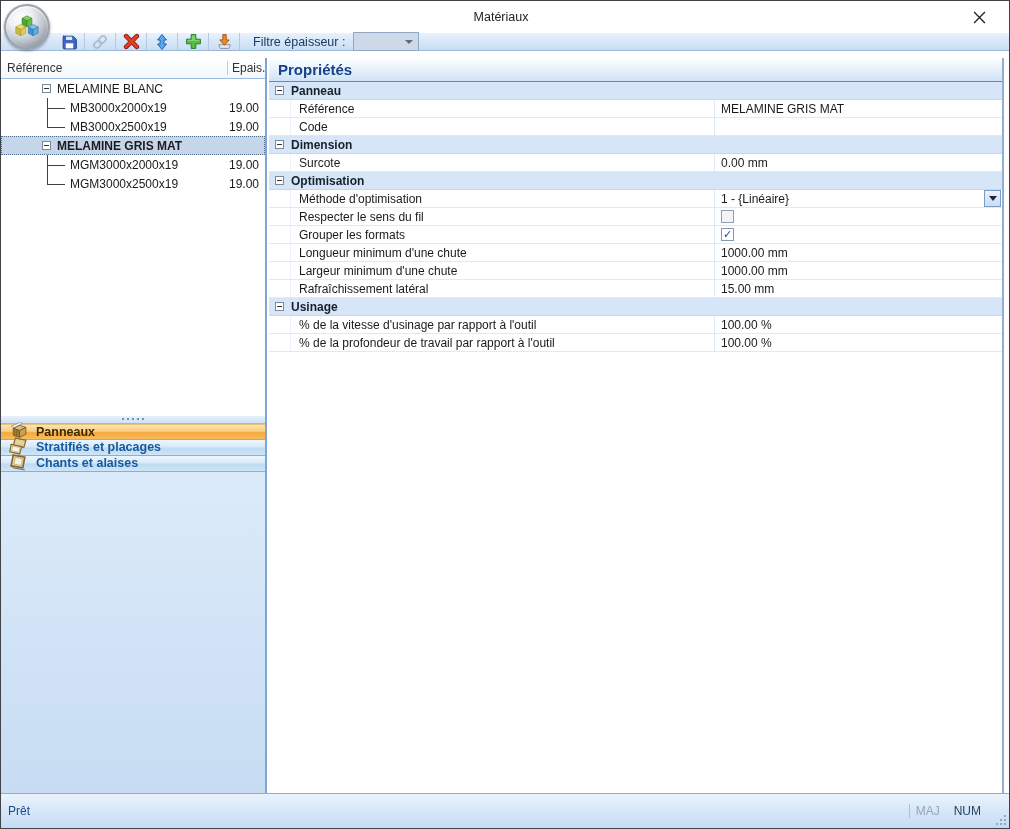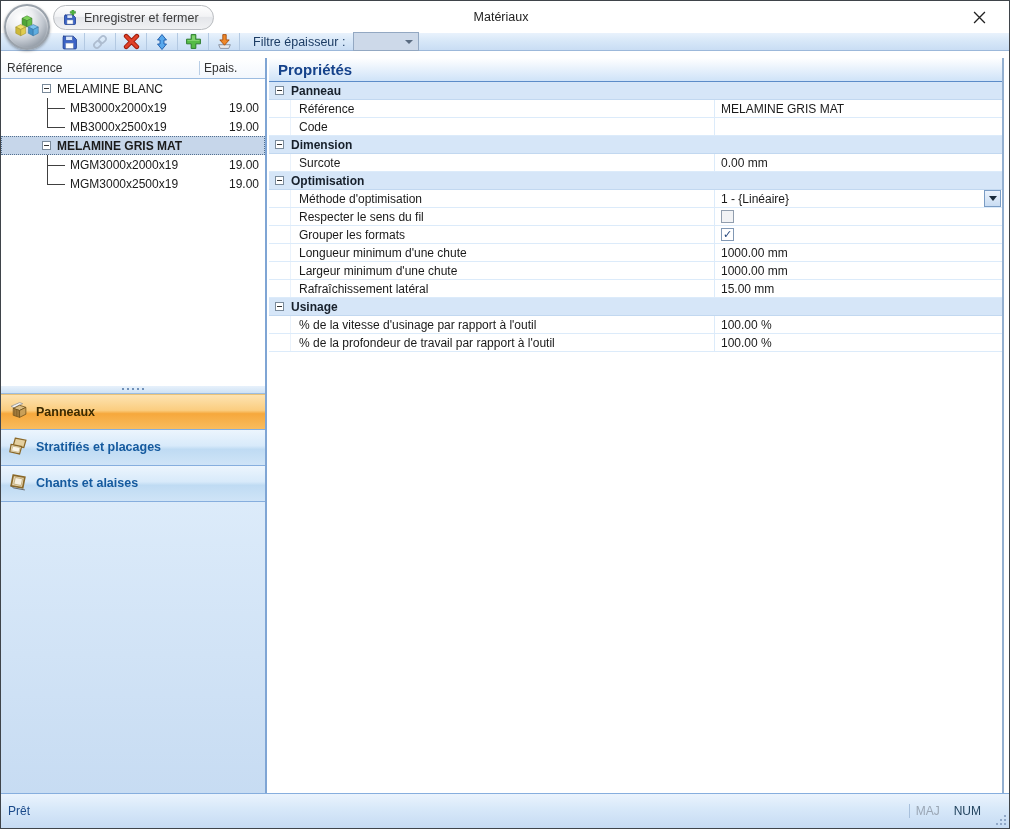--- a/index.html
+++ b/index.html
@@ -44,37 +44,37 @@
   }
   .combo-arrow { width:0; height:0; border-left:4px solid transparent; border-right:4px solid transparent; border-top:4px solid #5a6b80; }
   
   .main { position:absolute; left:0; top:57px; right:0; bottom:21px; background:#fff; }
   .leftpanel {
     position:absolute; left:0; top:0; bottom:0; width:266px;
     border-right:2px solid #7fa5d4; display:flex; flex-direction:column; background:#fff;
   }
   .tree-header { height:21px; display:flex; background:linear-gradient(#ffffff,#f2f7fd); border-bottom:1px solid #9cbce0; align-items:center; flex:none; }
   .th-ref { flex:1; padding-left:6px; color:#333; }
-  .th-epais { width:66px; border-left:1px solid #b9cee6; padding-left:4px; color:#333; }
+  .th-epais { width:38px; border-left:1px solid #b9cee6; padding-left:4px; color:#333; }
   .tree-body { flex:1; overflow:hidden; background:#fff; }
   .tree-row { height:19px; display:flex; align-items:center; cursor:pointer;padding-left:35px; }
   .tree-row.selected { background:#c6d6ea; outline:1px dotted #54708f; outline-offset:-1px; font-weight:bold; }
   .minusbox { width:9px; height:9px; border:1px solid #7a8a9a; background:#fff; position:relative; flex:none; }
   .minusbox::before { content:''; position:absolute; left:1px; right:1px; top:3px; height:1px; background:#333; }
   .tree-row.root .minusbox { margin:0 6px 0 6px; }
   .conn { width:28px; align-self:stretch; position:relative; flex:none; margin-left:6px; }
   .conn::before { content:''; position:absolute; left:5px; top:0; bottom:0; border-left:1px solid #404040; }
   .conn.last::before { bottom:50%; }
   .conn::after { content:''; position:absolute; left:5px; right:5px; top:50%; border-top:1px solid #404040; }
   .tree-label { flex:1; white-space:nowrap; overflow:hidden; }
   .tree-epais { width:42px; text-align:right; padding-right:6px; flex:none; }
   
   .splitter { height:9px; flex:none; background:linear-gradient(#e7f1fb,#cfe2f5); border-top:1px solid #fff; border-bottom:1px solid #9cbce0; display:flex; align-items:center; justify-content:center; gap:3px; cursor:row-resize; }
   .splitter i { width:2px; height:2px; background:#7090b8; }
-  .navbtn { height:36px; flex:none; display:flex; align-items:center; gap:8px; padding-left:8px; cursor:pointer; border-bottom:1px solid #86aede; font-weight:bold; font-size:12.5px; }
+  .navbtn { height:16px; flex:none; display:flex; align-items:center; gap:8px; padding-left:8px; cursor:pointer; border-bottom:1px solid #86aede; font-weight:bold; font-size:12.5px; }
   .navbtn.blue { background:linear-gradient(#ecf5fd,#d8eafa 45%,#bfdbf3 55%,#cfe4f7); color:#155a9e; }
   .navbtn.orange { background:linear-gradient(#fde3b2,#fbcd7f 45%,#f6a83c 55%,#f9bc5e); color:#3b2a00; border-top:1px solid #e8c27a; }
   .nav-filler { flex:1; background:linear-gradient(#dcebfa,#c6dbf2); }
   
   .rightpanel { position:absolute; left:268px; top:0; right:5px; bottom:0; background:#fff; border-right:2px solid #93afd0; }
   .prop-header {
     height:24px; display:flex; align-items:center; padding-left:9px;
     background:linear-gradient(#ffffff,#e2eefb 60%,#cfe3f8);
     border-bottom:1px solid #5c8cc8;
     font-size:15px; font-weight:bold; color:#15428b;
@@ -134,29 +134,20 @@
         <polygon points="11,12 7,14 7,19 11,17" fill="#e0cc50"></polygon>
       </g>
       <g stroke="#2a6a9a" stroke-width="0.4">
         <polygon points="17,10 21,12 17,14 13,12" fill="#7ec4ee"></polygon>
         <polygon points="13,12 17,14 17,19 13,17" fill="#4492c8"></polygon>
         <polygon points="21,12 17,14 17,19 21,17" fill="#5fade0"></polygon>
       </g>
     </svg>
   </div>
 
-  <div class="qa-pill">
-    <svg width="16" height="16" viewBox="0 0 16 16">
-      <path d="M3 5 h8 l2.5 2.5 v6 a1 1 0 0 1 -1 1 h-9 a1 1 0 0 1 -1 -1 v-7.5 a1 1 0 0 1 1 -1 z" fill="#3c64c8" stroke="#1c3d8f" stroke-width="0.8"></path>
-      <rect x="5" y="5" width="5.5" height="3.2" fill="#dce8fa" stroke="#1c3d8f" stroke-width="0.5"></rect>
-      <rect x="5" y="10" width="6" height="4" fill="#fff" stroke="#8898b0" stroke-width="0.5"></rect>
-      <path d="M5.2 1 h2.6 v2.2 H10 v2.6 H7.8 V8 H5.2 V5.8 H3 V3.2 h2.2 Z" fill="#4cb43c" stroke="#2a7a22" stroke-width="0.6" transform="translate(6,-1) scale(0.75)"></path>
-    </svg>
-    <span>Enregistrer et fermer</span>
-  </div>
 
   <div class="toolbar">
     <div class="tb-btn">
       <svg width="17" height="17" viewBox="0 0 16 16">
         <path d="M2 3 h9.5 l3 3 v8 a1 1 0 0 1 -1 1 h-10.5 a1 1 0 0 1 -1 -1 v-10 a1 1 0 0 1 1 -1 z" fill="#3c64c8" stroke="#1c3d8f" stroke-width="0.8"></path>
         <rect x="4.5" y="3" width="6.5" height="4" fill="#dce8fa" stroke="#1c3d8f" stroke-width="0.5"></rect>
         <rect x="4.5" y="9.5" width="7" height="5" fill="#fff" stroke="#8898b0" stroke-width="0.5"></rect>
       </svg>
     </div>
     <span class="tb-sep"></span>

